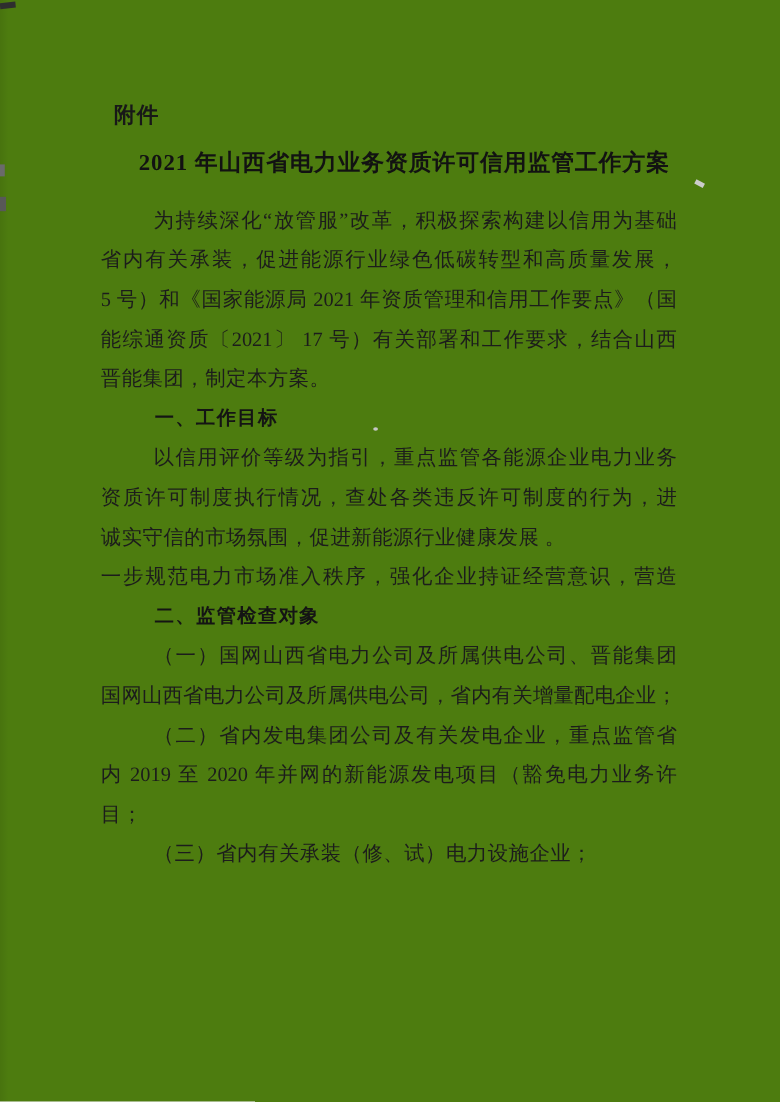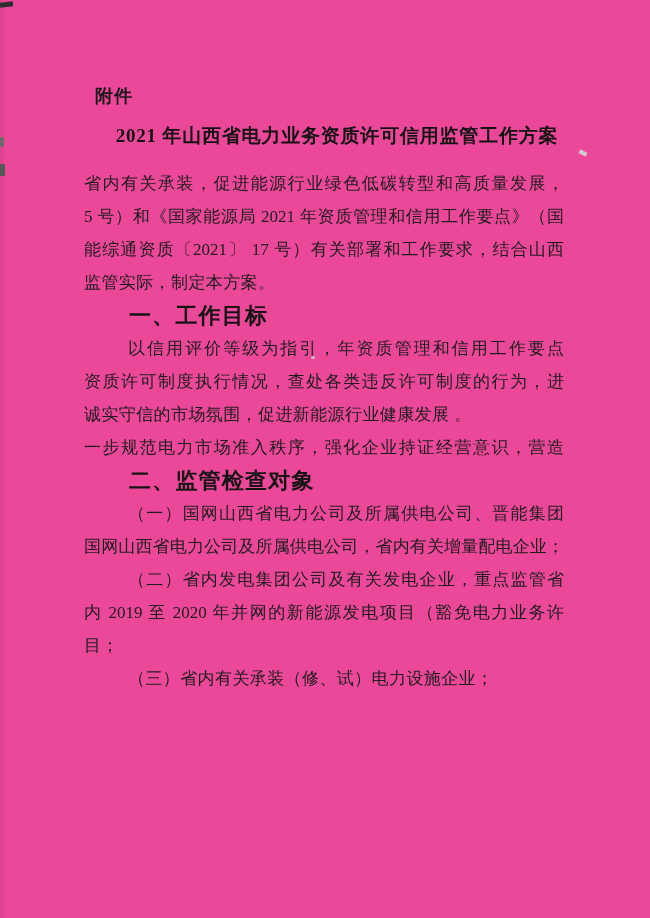--- a/index.html
+++ b/index.html
@@ -1,21 +1,21 @@
 <!DOCTYPE html>
 <html><head>
 <meta charset="utf-8">
 <style>
   html, body { margin: 0; padding: 0; background: #e8e8e8; }
   .page {
     position: relative;
     width: 650px;
     height: 918px;
     margin: 0 auto;
-    background: #ec4899;
+    background: #4d7c0f;
     overflow: hidden;
     font-family: "Liberation Serif", "DejaVu Serif", serif;
     color: #1c1c1c;
   }
   
   .page::before {
     content: "";
     position: absolute;
     left: 0; top: 0;
     width: 7px; height: 100%;
@@ -61,21 +61,21 @@
     white-space: normal;
     letter-spacing: 0;
     text-align: justify;
     text-align-last: justify;
     text-justify: inter-character;
   }
   .line.indent { padding-left: 44px; }
   .line.heading {
     font-family: "Liberation Sans", "DejaVu Sans", sans-serif;
     font-weight: 700;
-    font-size: 22px;
+    font-size: 16px;
     letter-spacing: 1.2px;
     color: #141414;
     padding-left: 45px;
   }
   
   .artifact { position: absolute; pointer-events: none; }
   .artifact.corner-dash { left: 0; top: 2px; width: 13px; height: 5px; background: #2e2e2e; transform: rotate(-6deg); }
   .artifact.edge-mark-1 { left: 0; top: 137px; width: 4px; height: 10px; background: #6a6a6a; }
   .artifact.edge-mark-2 { left: 0; top: 164px; width: 5px; height: 12px; background: #585858; }
   .artifact.title-side-smudge { left: 579px; top: 151px; width: 8px; height: 4px; background: #cccccc; transform: rotate(28deg); }
@@ -90,26 +90,27 @@
   <span class="artifact edge-mark-1"></span>
   <span class="artifact edge-mark-2"></span>
   <span class="artifact title-side-smudge"></span>
   <span class="artifact period-speck"></span>
 
   <div class="attachment">附件</div>
 
   <h1 class="doc-title" style="margin:2px">2021 年山西省电力业务资质许可信用监管工作方案</h1>
 
   <div class="text-block">
+    <div class="line indent fill">为持续深化“放管服”改革，积极探索构建以信用为基础</div>
     <div class="line fill">省内有关承装，促进能源行业绿色低碳转型和高质量发展，</div>
     <div class="line fill">5 号）和《国家能源局 2021 年资质管理和信用工作要点》（国</div>
     <div class="line fill">能综通资质〔2021〕 17 号）有关部署和工作要求，结合山西</div>
-    <div class="line">监管实际，制定本方案。</div>
+    <div class="line">晋能集团，制定本方案。</div>
     <div class="line heading">一、工作目标</div>
-    <div class="line indent fill">以信用评价等级为指引，年资质管理和信用工作要点</div>
+    <div class="line indent fill">以信用评价等级为指引，重点监管各能源企业电力业务</div>
     <div class="line fill">资质许可制度执行情况，查处各类违反许可制度的行为，进</div>
     <div class="line">诚实守信的市场氛围，促进新能源行业健康发展 。</div>
     <div class="line fill">一步规范电力市场准入秩序，强化企业持证经营意识，营造</div>
     <div class="line heading">二、监管检查对象</div>
     <div class="line indent fill">（一）国网山西省电力公司及所属供电公司、晋能集团</div>
     <div class="line fill">国网山西省电力公司及所属供电公司，省内有关增量配电企业；</div>
     <div class="line indent fill">（二）省内发电集团公司及有关发电企业，重点监管省</div>
     <div class="line fill">内 2019 至 2020 年并网的新能源发电项目（豁免电力业务许</div>
     <div class="line">目；</div>
     <div class="line indent">（三）省内有关承装（修、试）电力设施企业；</div>

